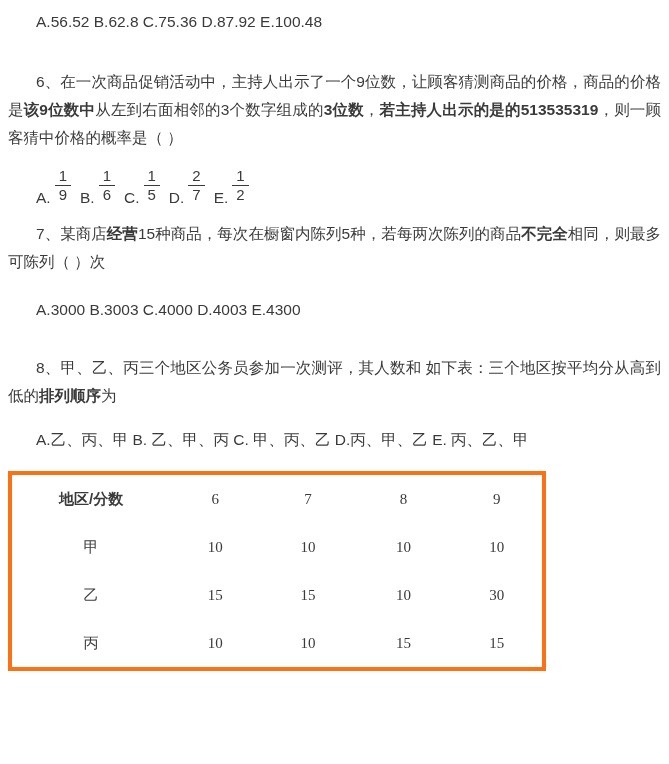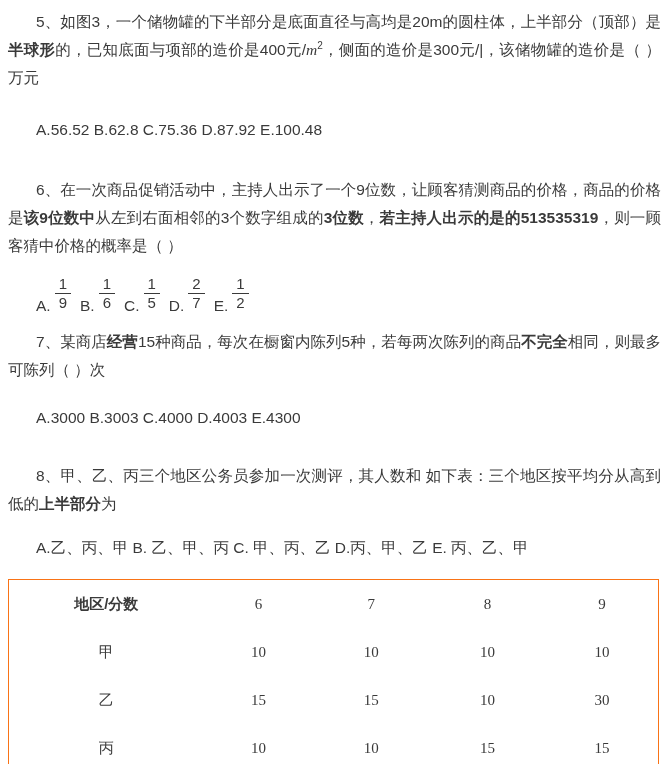--- a/index.html
+++ b/index.html
@@ -35,36 +35,35 @@
   .fo .lbl { line-height: 1; transform: translateY(1px); }
   .frac {
     display: inline-flex; flex-direction: column; align-items: center;
     font-size: 15px; line-height: 18px; margin-left: 4px;
   }
   .frac .num { border-bottom: 1px solid #3a3a3a; padding: 0 4px; }
   .frac .den { padding: 0 4px; }
 
   
   table.score {
-    width: 651px; border-collapse: collapse; table-layout: fixed;
-    border: 1px solid #f97316;
+    width: 538px; border-collapse: collapse; table-layout: fixed;
+    border: 4px solid #f97316;
   }
   table.score td {
     height: 48px; text-align: center; vertical-align: middle;
     padding: 0; font-size: 15px; border: none;
   }
   td.hdr1 { font-weight: bold; }
   td.numcell { font-family: "Liberation Serif", "DejaVu Serif", serif; font-size: 16px; }
 </style>
 </head>
 <body>
 
 <div class="doc">
 
-  <p class="para" id="q5p"><span class="r">5、如图3，一个储物罐的下半部分是底面直径与高均是20m的圆柱体，上半部分（顶部）是</span><span class="r b">半球形</span><span class="r">的，已知底面与项部的造价是400元/</span><span class="r mi">m</span><span class="r sup">2</span><span class="r">，侧面的造价是300元/|，该储物罐的造价是（  ）万元</span></p>
 
   <p class="para" id="q5o">A.56.52 B.62.8 C.75.36 D.87.92 E.100.48</p>
 
   <p class="para" id="q6p"><span class="r">6、在一次商品促销活动中，主持人出示了一个9位数，让顾客猜测商品的价格，商品的价格是</span><span class="r b">该9位数中</span><span class="r">从左到右面相邻的3个数字组成的</span><span class="r b">3位数</span><span class="r">，</span><span class="r b">若主持人出示的是的</span><span class="r b">513535319</span><span class="r">，则一顾客猜中价格的概率是（  ）</span></p>
 
   <div class="fracline" id="q6o">
     <span class="fo">
         <span class="lbl">A.</span>
         <span class="frac">
           <span class="num">1</span>
@@ -98,21 +97,21 @@
           <span class="num">1</span>
           <span class="den">2</span>
         </span>
       </span>
   </div>
 
   <p class="para" id="q7p"><span class="r">7、某商店</span><span class="r b">经营</span><span class="r">15种商品，每次在橱窗内陈列5种，若每两次陈列的商品</span><span class="r b">不完全</span><span class="r">相同，则最多可陈列（  ）次</span></p>
 
   <p class="para" id="q7o">A.3000 B.3003 C.4000 D.4003 E.4300</p>
 
-  <p class="para" id="q8p"><span class="r">8、甲、乙、丙三个地区公务员参加一次测评，其人数和 如下表：三个地区按平均分从高到低的</span><span class="r b">上半部分</span><span class="r">为</span></p>
+  <p class="para" id="q8p"><span class="r">8、甲、乙、丙三个地区公务员参加一次测评，其人数和 如下表：三个地区按平均分从高到低的</span><span class="r b">排列顺序</span><span class="r">为</span></p>
 
   <p class="para" id="q8o">A.乙、丙、甲 B. 乙、甲、丙 C. 甲、丙、乙 D.丙、甲、乙 E. 丙、乙、甲</p>
 
   <table class="score">
     <colgroup>
       <col style="width:30%">
         <col style="width:16.9%">
         <col style="width:17.8%">
         <col style="width:18%">
         <col style="width:17.3%">

